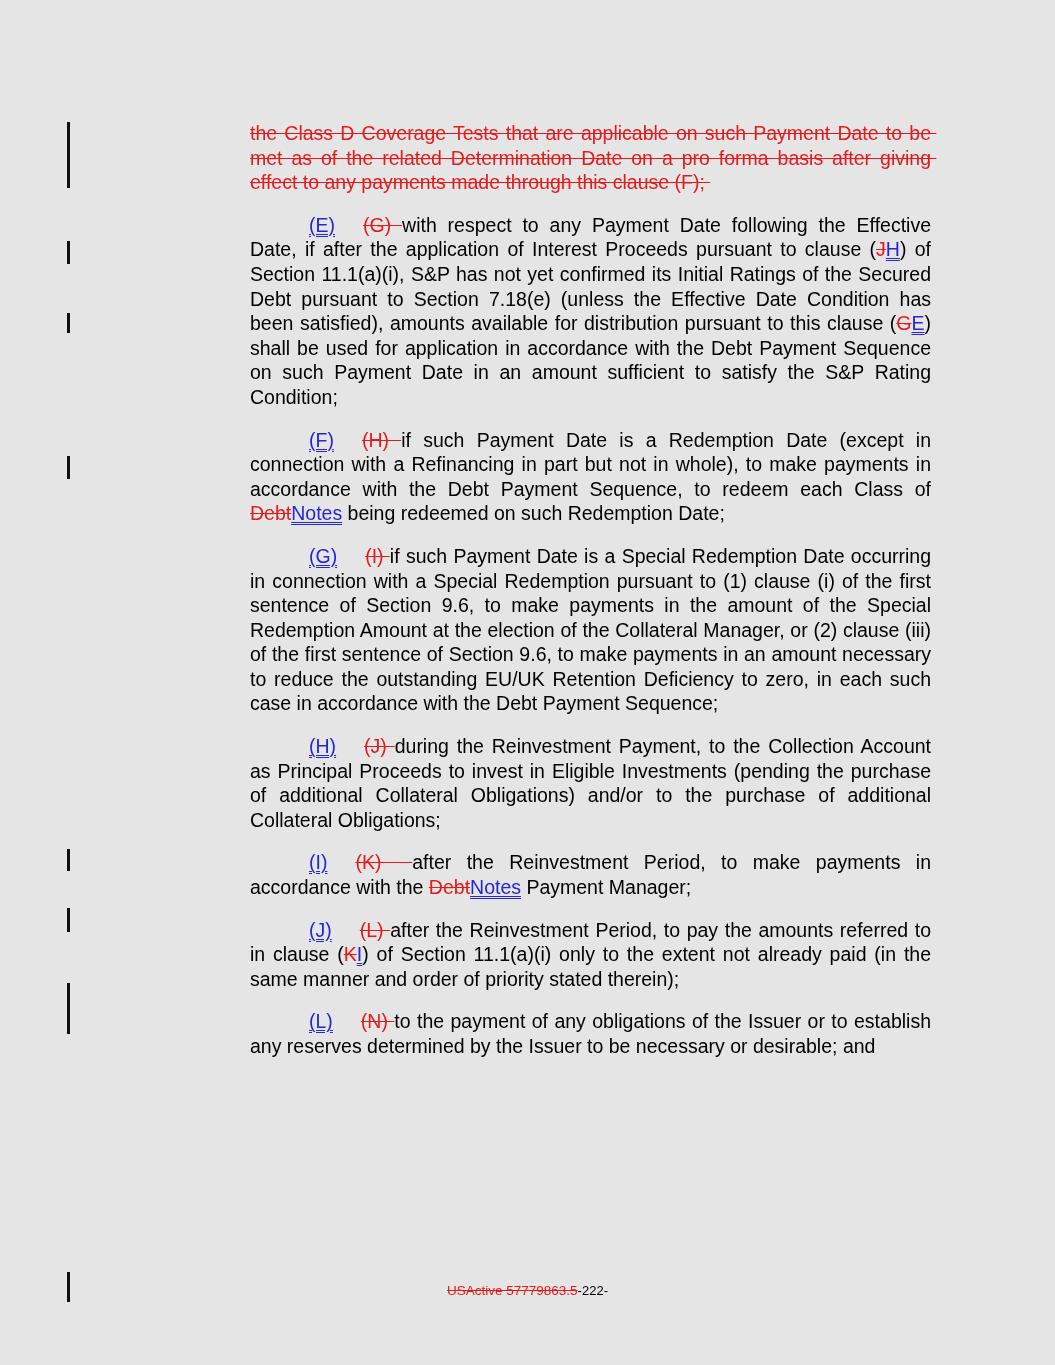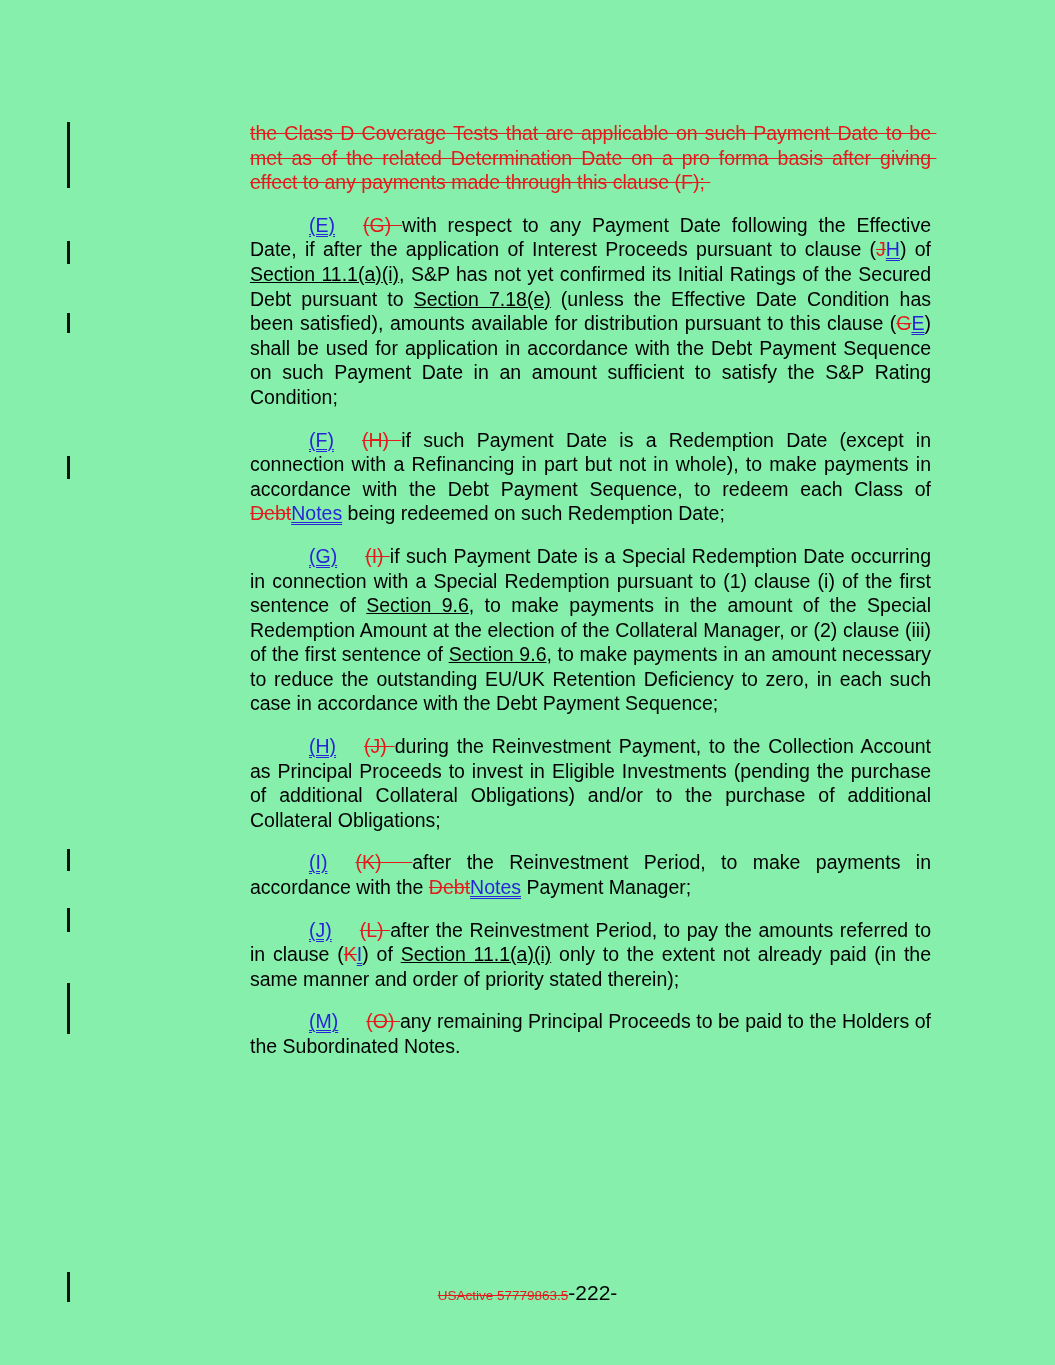--- a/index.html
+++ b/index.html
@@ -1,21 +1,21 @@
 <!DOCTYPE html>
 <html><head>
 <meta charset="utf-8">
 <title>Document Page</title>
 <style>
   html, body { margin: 0; padding: 0; background: #ffffff; }
   .page {
     position: relative;
     width: 1055px;
     height: 1365px;
-    background: #86efac;
+    background: #e5e5e5;
     overflow: hidden;
     font-family: "Liberation Sans", sans-serif;
     color: #000000;
   }
   .text-block {
     position: absolute;
     left: 250px;
     top: 121px;
     width: 681px;
   }
@@ -34,21 +34,21 @@
     text-decoration-color: #e31b1c;
   }
   .r-ins {
     color: #2626d8;
     text-decoration-line: underline;
     text-decoration-style: double;
     text-decoration-color: #2626d8;
     text-underline-offset: 2px;
     text-decoration-thickness: 1px;
   }
-  .r-u { text-decoration: underline; }
+  .r-u { }
   .r-tab { display: inline-block; width: 28px; }
   .change-bar {
     position: absolute;
     left: 67px;
     width: 3px;
     background: #111111;
   }
   .footer {
     position: absolute;
     top: 1281px;
@@ -57,38 +57,38 @@
     text-align: center;
   }
   .f-docid {
     font-size: 13.5px;
     color: #e31b1c;
     text-decoration: line-through;
     text-decoration-color: #e31b1c;
     margin-top: 12px;
   }
   .f-page {
-    font-size: 21px;
+    font-size: 13px;
     color: #000000;
   }
 </style>
 </head>
 <body>
 
 <div class="page" id="page">
 
   <div class="text-block">
     <p class="para no-indent"><span class="r-del">the Class D Coverage Tests that are applicable on such Payment Date to be met as of the related Determination Date on a pro forma basis after giving effect to any payments made through this clause (F); </span></p>
     <p class="para"><span class="r-ins">(E)</span><span class="r-tab"></span><span class="r-del">(G) </span><span>with respect to any Payment Date following the Effective Date, if after the application of Interest Proceeds pursuant to clause (</span><span class="r-del">J</span><span class="r-ins">H</span><span>) of </span><span class="r-u">Section 11.1(a)(i)</span><span>, S&amp;P has not yet confirmed its Initial Ratings of the Secured Debt pursuant to </span><span class="r-u">Section 7.18(e)</span><span> (unless the Effective Date Condition has been satisfied), amounts available for distribution pursuant to this clause (</span><span class="r-del">G</span><span class="r-ins">E</span><span>) shall be used for application in accordance with the Debt Payment Sequence on such Payment Date in an amount sufficient to satisfy the S&amp;P Rating Condition;</span></p>
     <p class="para"><span class="r-ins">(F)</span><span class="r-tab"></span><span class="r-del">(H) </span><span>if such Payment Date is a Redemption Date (except in connection with a Refinancing in part but not in whole), to make payments in accordance with the Debt Payment Sequence, to redeem each Class of </span><span class="r-del">Debt</span><span class="r-ins">Notes</span><span> being redeemed on such Redemption Date;</span></p>
     <p class="para"><span class="r-ins">(G)</span><span class="r-tab"></span><span class="r-del">(I) </span><span>if such Payment Date is a Special Redemption Date occurring in connection with a Special Redemption pursuant to (1) clause (i) of the first sentence of </span><span class="r-u">Section 9.6</span><span>, to make payments in the amount of the Special Redemption Amount at the election of the Collateral Manager, or (2) clause (iii) of the first sentence of </span><span class="r-u">Section 9.6</span><span>, to make payments in an amount necessary to reduce the outstanding EU/UK Retention Deficiency to zero, in each such case in accordance with the Debt Payment Sequence;</span></p>
     <p class="para"><span class="r-ins">(H)</span><span class="r-tab"></span><span class="r-del">(J) </span><span>during the Reinvestment Payment, to the Collection Account as Principal Proceeds to invest in Eligible Investments (pending the purchase of additional Collateral Obligations) and/or to the purchase of additional Collateral Obligations;</span></p>
     <p class="para"><span class="r-ins">(I)</span><span class="r-tab"></span><span class="r-del">(K)  </span><span>after the Reinvestment Period, to make payments in accordance with the </span><span class="r-del">Debt</span><span class="r-ins">Notes</span><span> Payment Manager;</span></p>
     <p class="para"><span class="r-ins">(J)</span><span class="r-tab"></span><span class="r-del">(L) </span><span>after the Reinvestment Period, to pay the amounts referred to in clause (</span><span class="r-del">K</span><span class="r-ins">I</span><span>) of </span><span class="r-u">Section 11.1(a)(i)</span><span> only to the extent not already paid (in the same manner and order of priority stated therein);</span></p>
-    <p class="para"><span class="r-ins">(M)</span><span class="r-tab"></span><span class="r-del">(O) </span><span>any remaining Principal Proceeds to be paid to the Holders of the Subordinated Notes.</span></p>
+    <p class="para"><span class="r-ins">(L)</span><span class="r-tab"></span><span class="r-del">(N) </span><span>to the payment of any obligations of the Issuer or to establish any reserves determined by the Issuer to be necessary or desirable; and</span></p>
   </div>
 
   <div class="footer">
     <span class="f-docid">USActive 57779863.5</span><span class="f-page">-222-</span>
   </div>
 
 <div class="change-bar" style="top: 122px; height: 66px;"></div>
     <div class="change-bar" style="top: 241px; height: 23px;"></div>
     <div class="change-bar" style="top: 313px; height: 20px;"></div>
     <div class="change-bar" style="top: 456px; height: 23px;"></div>

